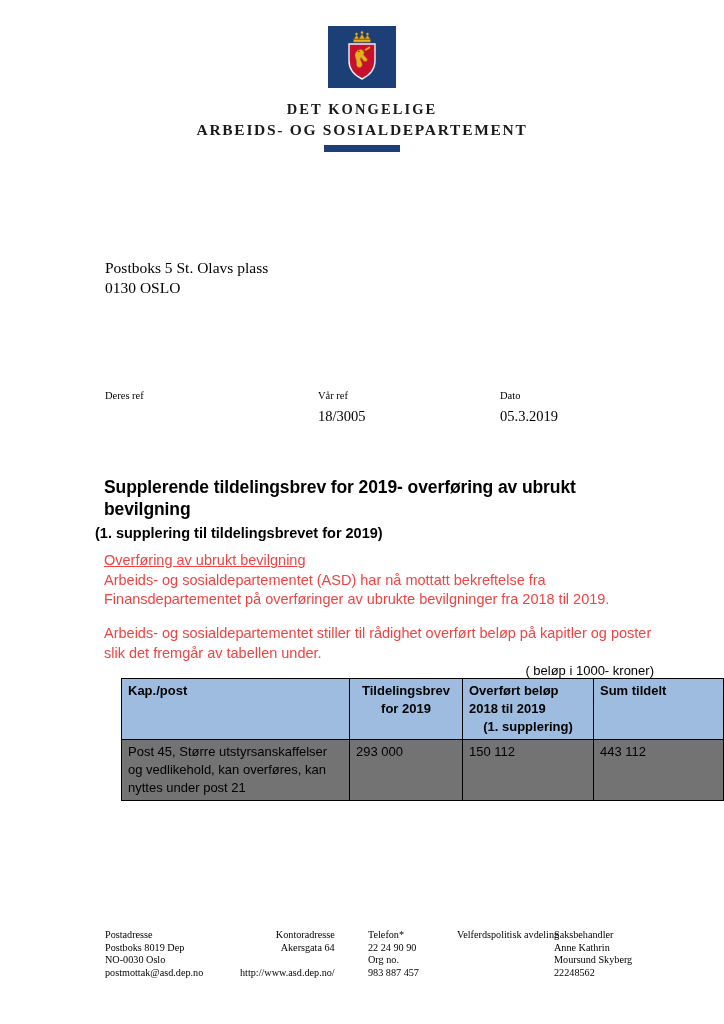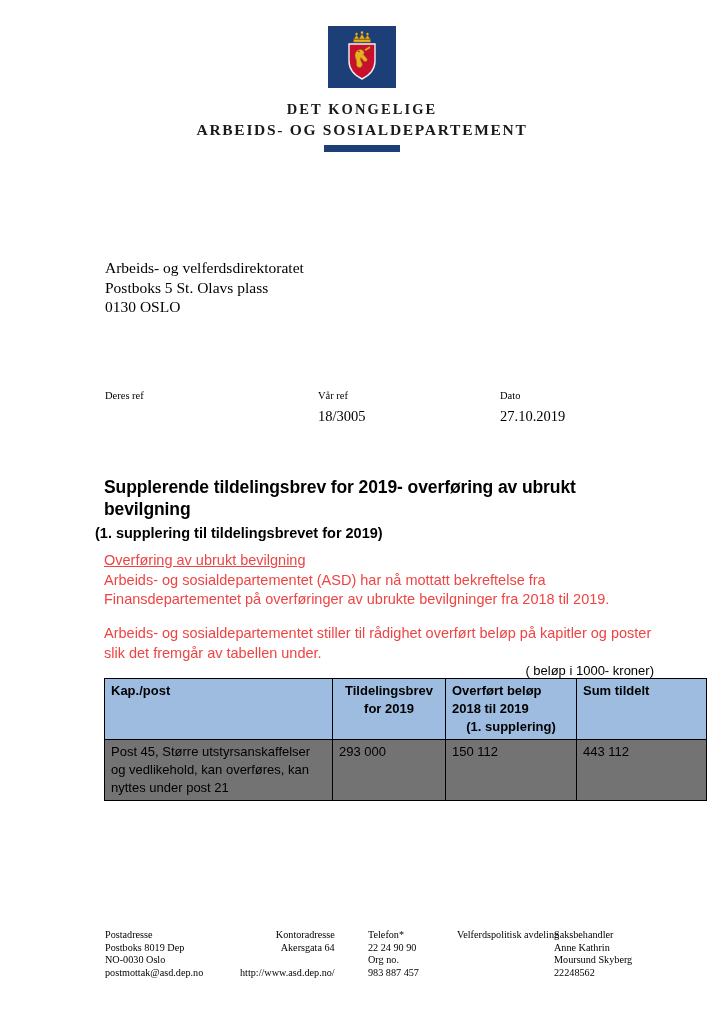--- a/index.html
+++ b/index.html
@@ -141,21 +141,21 @@
     width: 550px;
     text-align: right;
     font-family: "Liberation Sans", sans-serif;
     font-size: 13px;
     line-height: 16px;
   }
 
   
   .tbl {
     position: absolute;
-    left: 104px;
+    left: 121px;
     top: 678px;
     width: 550px;
     border-collapse: collapse;
     font-family: "Liberation Sans", sans-serif;
     font-size: 13px;
     table-layout: fixed;
   }
   .tbl td, .tbl th {
     border: 1px solid #000000;
     padding: 3px 6px 3px 6px;
@@ -242,37 +242,36 @@
       </svg>
     </div>
     <div class="lh-text">
       <div class="lh-line1">DET KONGELIGE</div>
       <div class="lh-line2">ARBEIDS- OG SOSIALDEPARTEMENT</div>
       <div class="lh-bar"></div>
     </div>
   </div>
 
   <div class="recipient">
-    <div>Arbeids- og velferdsdirektoratet</div>
     <div>Postboks 5 St. Olavs plass</div>
     <div>0130 OSLO</div>
   </div>
 
   <div class="refrow">
     <div class="ref-col ref-c1">
       <div class="ref-label">Deres ref</div>
       <div class="ref-value"></div>
     </div>
     <div class="ref-col ref-c2">
       <div class="ref-label">Vår ref</div>
       <div class="ref-value">18/3005</div>
     </div>
     <div class="ref-col ref-c3">
       <div class="ref-label">Dato</div>
-      <div class="ref-value">27.10.2019</div>
+      <div class="ref-value">05.3.2019</div>
     </div>
   </div>
 
   <div class="h-main">Supplerende tildelingsbrev for 2019- overføring av ubrukt bevilgning</div>
   <div class="h-sub">(1. supplering til tildelingsbrevet for 2019)</div>
 
   <div class="body-block b1">
     <div class="underlined">Overføring av ubrukt bevilgning</div>
     <div>Arbeids- og sosialdepartementet (ASD) har nå mottatt bekreftelse fra Finansdepartementet på overføringer av ubrukte bevilgninger fra 2018 til 2019.</div>
   </div>

